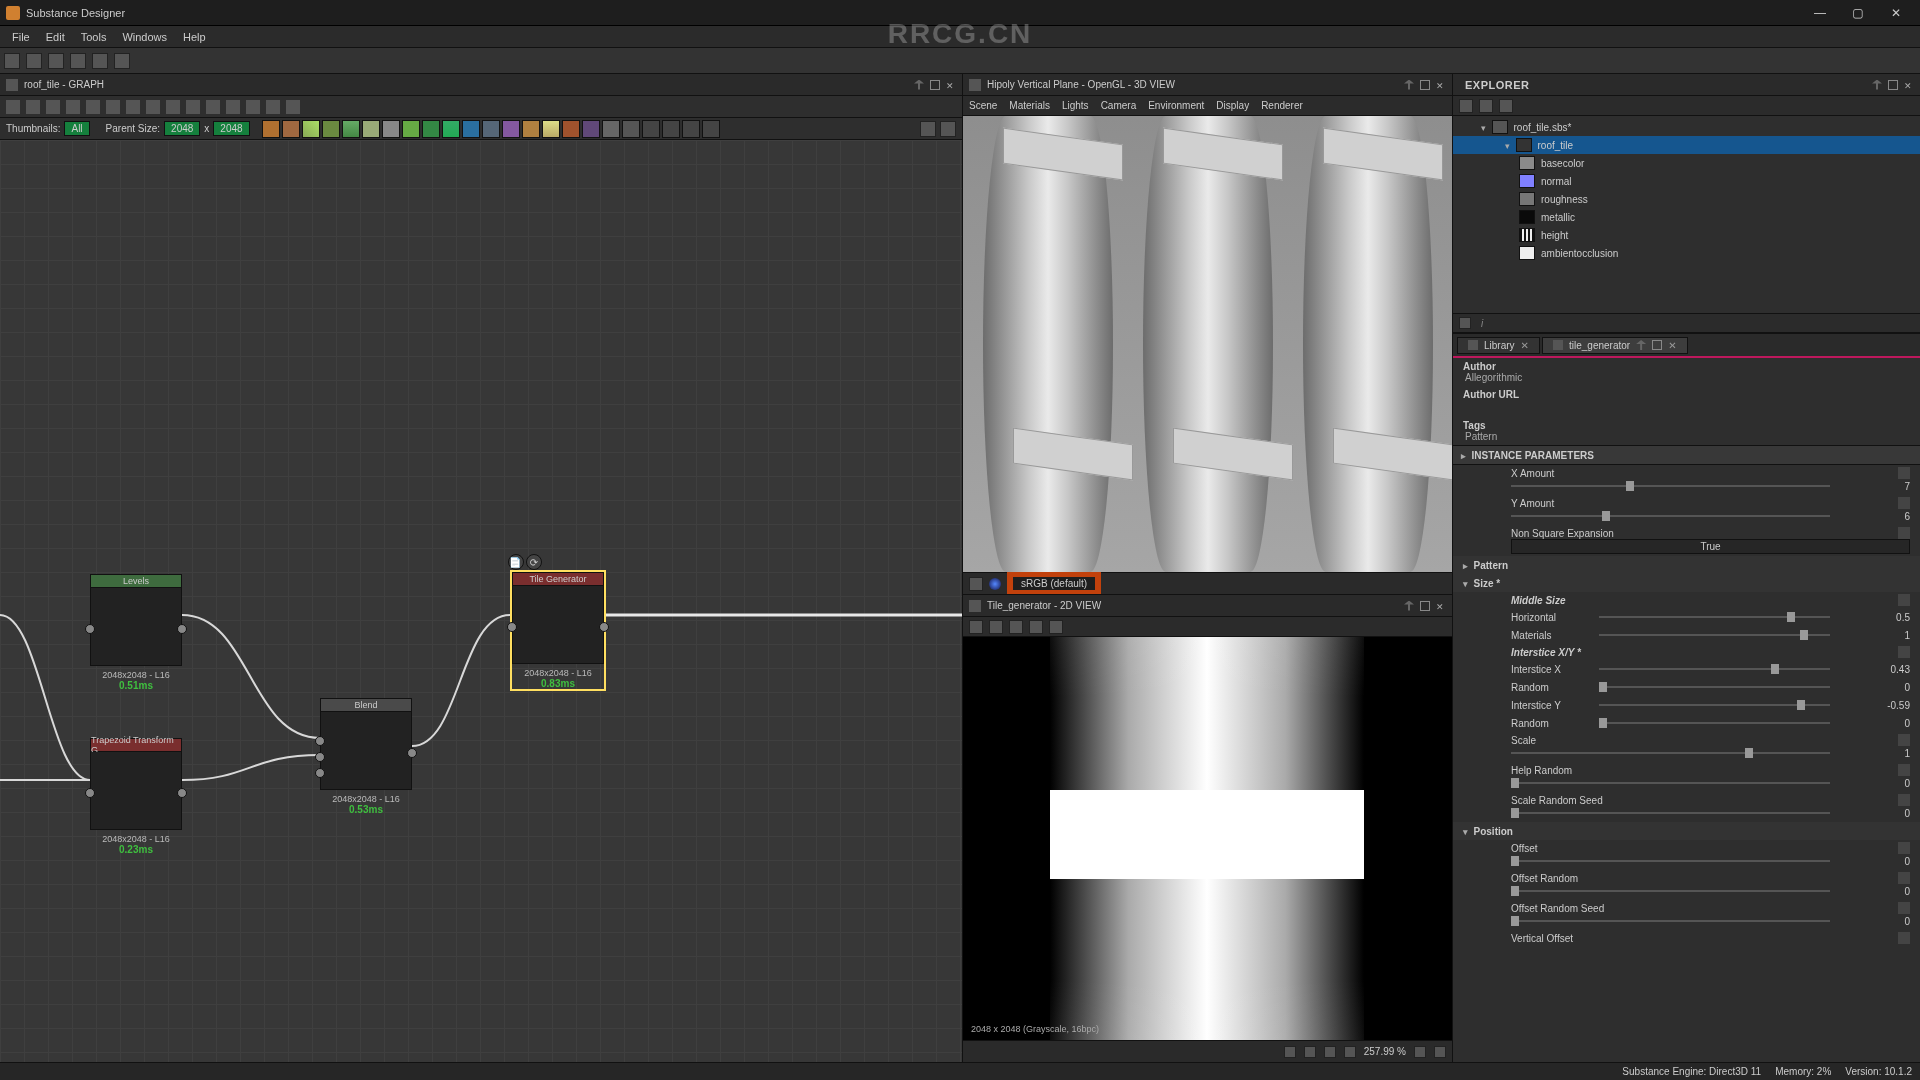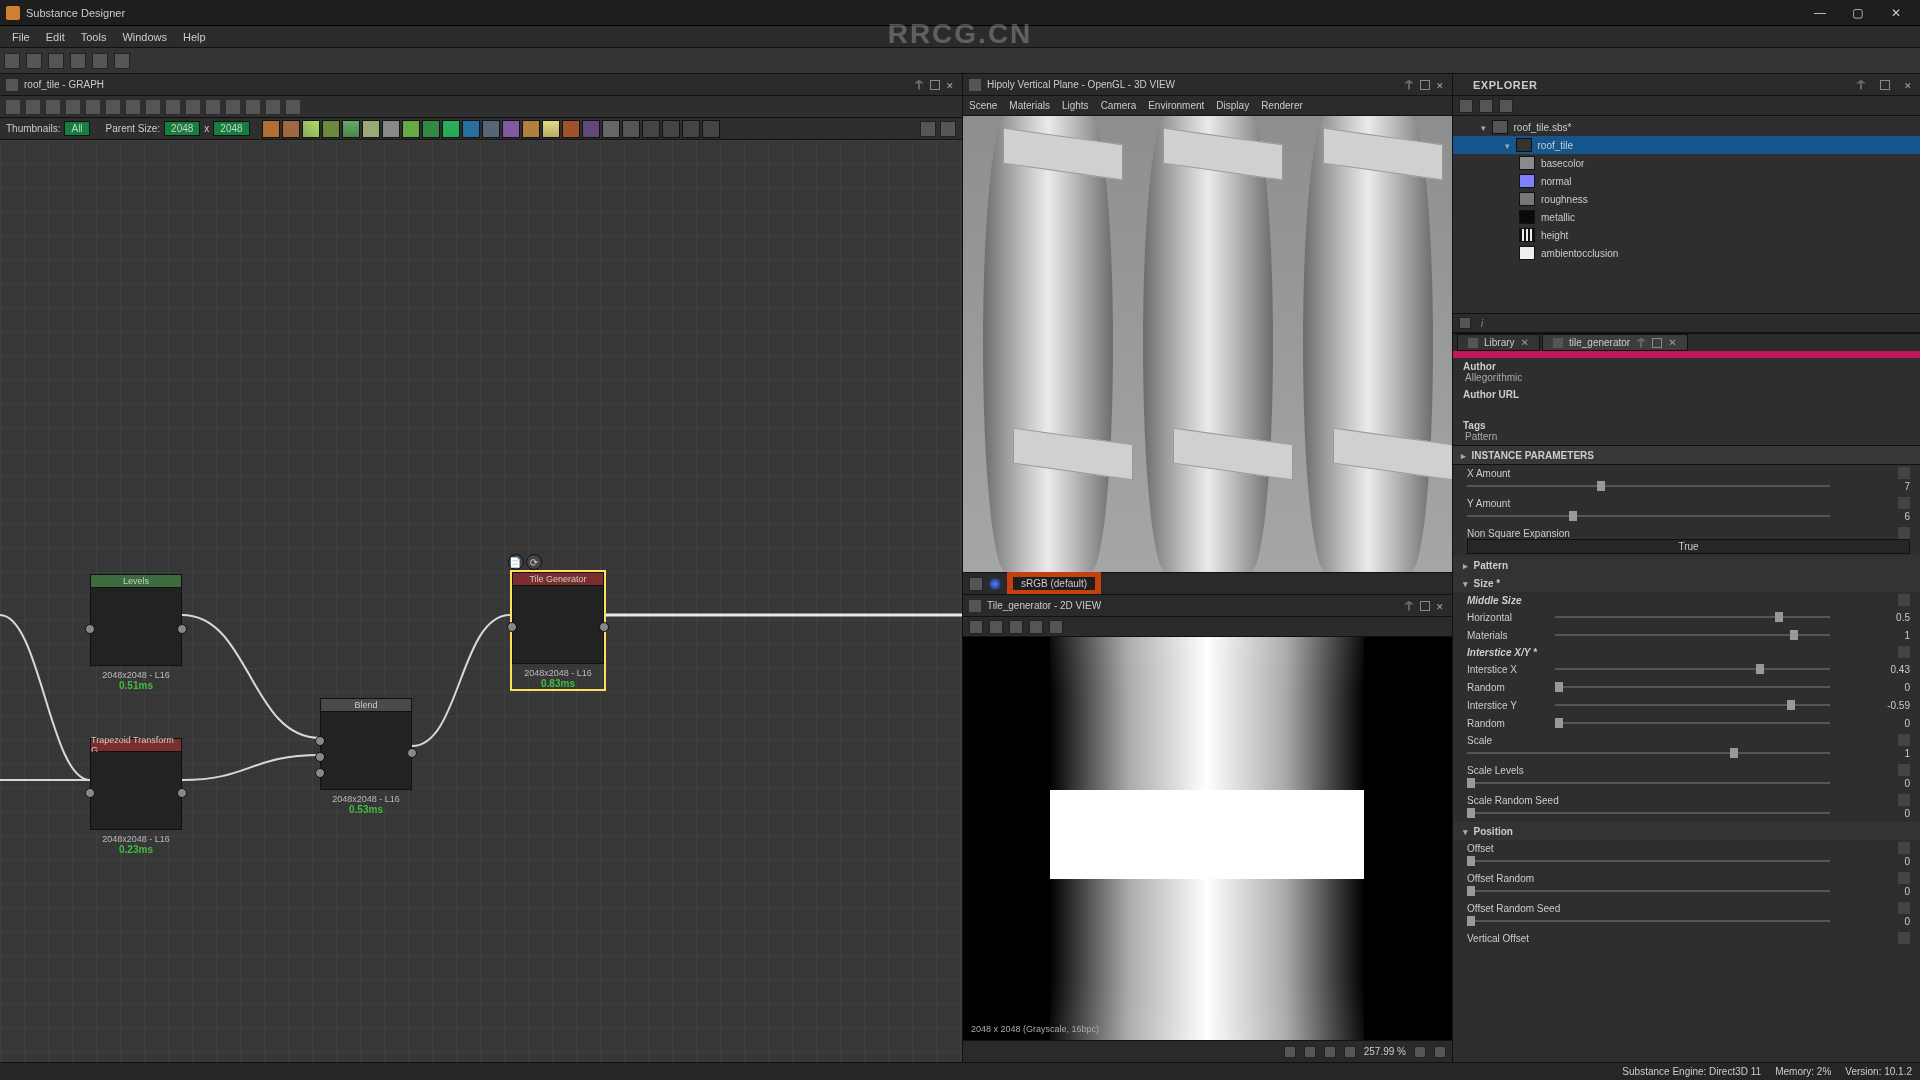--- a/index.html
+++ b/index.html
@@ -56,40 +56,40 @@
 .viewport2d { flex:1; background:#000; position:relative; overflow:hidden; }
 .img2d { position:absolute; left:87px; right:88px; top:0; bottom:0; background:
   linear-gradient(to bottom, rgba(255,255,255,0.05) 0%, rgba(255,255,255,0) 15%, rgba(255,255,255,0) 85%, rgba(255,255,255,0.05) 100%),
   linear-gradient(to right,#000 0%,#aaa 25%,#fff 50%,#aaa 75%,#000 100%); }
 .img2d::after { content:""; position:absolute; left:0; right:0; top:38%; height:22%; background:#fff; }
 .cursor2d { position:absolute; left:262px; top:156px; width:10px; height:14px; border-left:2px solid #fff; border-bottom:2px solid #fff; transform:rotate(45deg); }
 .view2d-info { position:absolute; left:8px; bottom:6px; font-size:9px; color:#aaa; }
 .view2d-footer { height:22px; background:#2a2a2a; display:flex; align-items:center; justify-content:flex-end; padding:0 6px; gap:8px; border-top:1px solid #111; }
 .side { flex:0 0 467px; display:flex; flex-direction:column; background:#2e2e2e; }
 .explorer { flex:0 0 260px; display:flex; flex-direction:column; border-bottom:1px solid #111; }
-.section-hdr { height:22px; background:#2a2a2a; display:flex; align-items:center; padding:0 6px; gap:14px; border-bottom:1px solid #111; }
+.section-hdr { height:22px; background:#2a2a2a; display:flex; align-items:center; padding:0 6px; gap:6px; border-bottom:1px solid #111; }
 .section-hdr .title { font-size:11px; font-weight:bold; letter-spacing:0.5px; }
 .tree { flex:1; padding:2px 0; overflow:auto; }
 .tree-row { display:flex; align-items:center; height:18px; padding-left:8px; gap:6px; }
 .tree-row.sel { background:#15568f; color:#fff; }
 .tree-row .sw { width:16px; height:14px; border:1px solid #111; }
 .indent1 { padding-left:28px; } .indent2 { padding-left:52px; } .indent3 { padding-left:66px; }
-.props-tabs { height:24px; background:#2a2a2a; display:flex; align-items:center; padding:0 4px; gap:2px; border-bottom:7px solid #be185d; }
+.props-tabs { height:24px; background:#2a2a2a; display:flex; align-items:center; padding:0 4px; gap:2px; border-bottom:2px solid #be185d; }
 .tab { padding:2px 10px; background:#333; border:1px solid #111; font-size:10px; display:flex; align-items:center; gap:6px; }
 .tab.active { background:#3d3d3d; }
 .tab .ico { width:10px; height:10px; background:#555; }
 .tab .close { font-size:10px; color:#999; }
 .props { flex:1; overflow:auto; }
 .field { padding:3px 10px; }
 .field .lab { font-size:10px; color:#ccc; }
 .field .val { font-size:10px; color:#aaa; padding-left:2px; }
 .group-hdr { height:20px; background:#383838; display:flex; align-items:center; padding:0 8px; font-size:11px; font-weight:bold; border-top:1px solid #111; border-bottom:1px solid #111; gap:6px; }
 .group-hdr .grow { flex:1; }
 .param { padding:2px 10px 2px 14px; }
-.param .row { display:flex; align-items:center; gap:8px; }
+.param .row { display:flex; align-items:center; gap:8px;margin-left:44px; }
 .param .plabel { flex:0 0 150px; font-size:10px; }
 .param .slider { flex:1; height:14px; position:relative; }
 .param .track { position:absolute; left:0; right:30px; top:6px; height:2px; background:#555; }
 .param .knob { position:absolute; top:2px; width:8px; height:10px; background:#999; }
 .param .num { width:42px; text-align:right; font-size:10px; color:#ccc; }
 .param .ricon { width:12px; height:12px; background:#444; }
 .param.bold .plabel { font-weight:bold; font-style:italic; }
 .subgroup { height:18px; background:#333; display:flex; align-items:center; padding:0 10px; gap:6px; font-size:10px; font-weight:bold; }
 .valbox { flex:1; text-align:center; background:#262626; border:1px solid #111; padding:1px 0; font-size:10px; }
 .statusbar { height:18px; background:#262626; display:flex; align-items:center; justify-content:flex-end; padding:0 8px; gap:14px; border-top:1px solid #111; font-size:9px; color:#999; }
@@ -552,21 +552,21 @@
             <div class="slider">
               <div class="track"></div>
               <div class="knob" style="left:67%"></div>
             </div>
             <span class="num">1</span>
           </div>
         </div>
 
       <div class="param">
           <div class="row">
-            <span class="plabel">Scale Levels</span>
+            <span class="plabel">Help Random</span>
             <div class="grow" style="flex:1"></div>
             <div class="ricon"></div>
           </div>
         <div class="row">
             <div class="slider">
               <div class="track"></div>
               <div class="knob" style="left:0%"></div>
             </div>
             <span class="num">0</span>
           </div>

